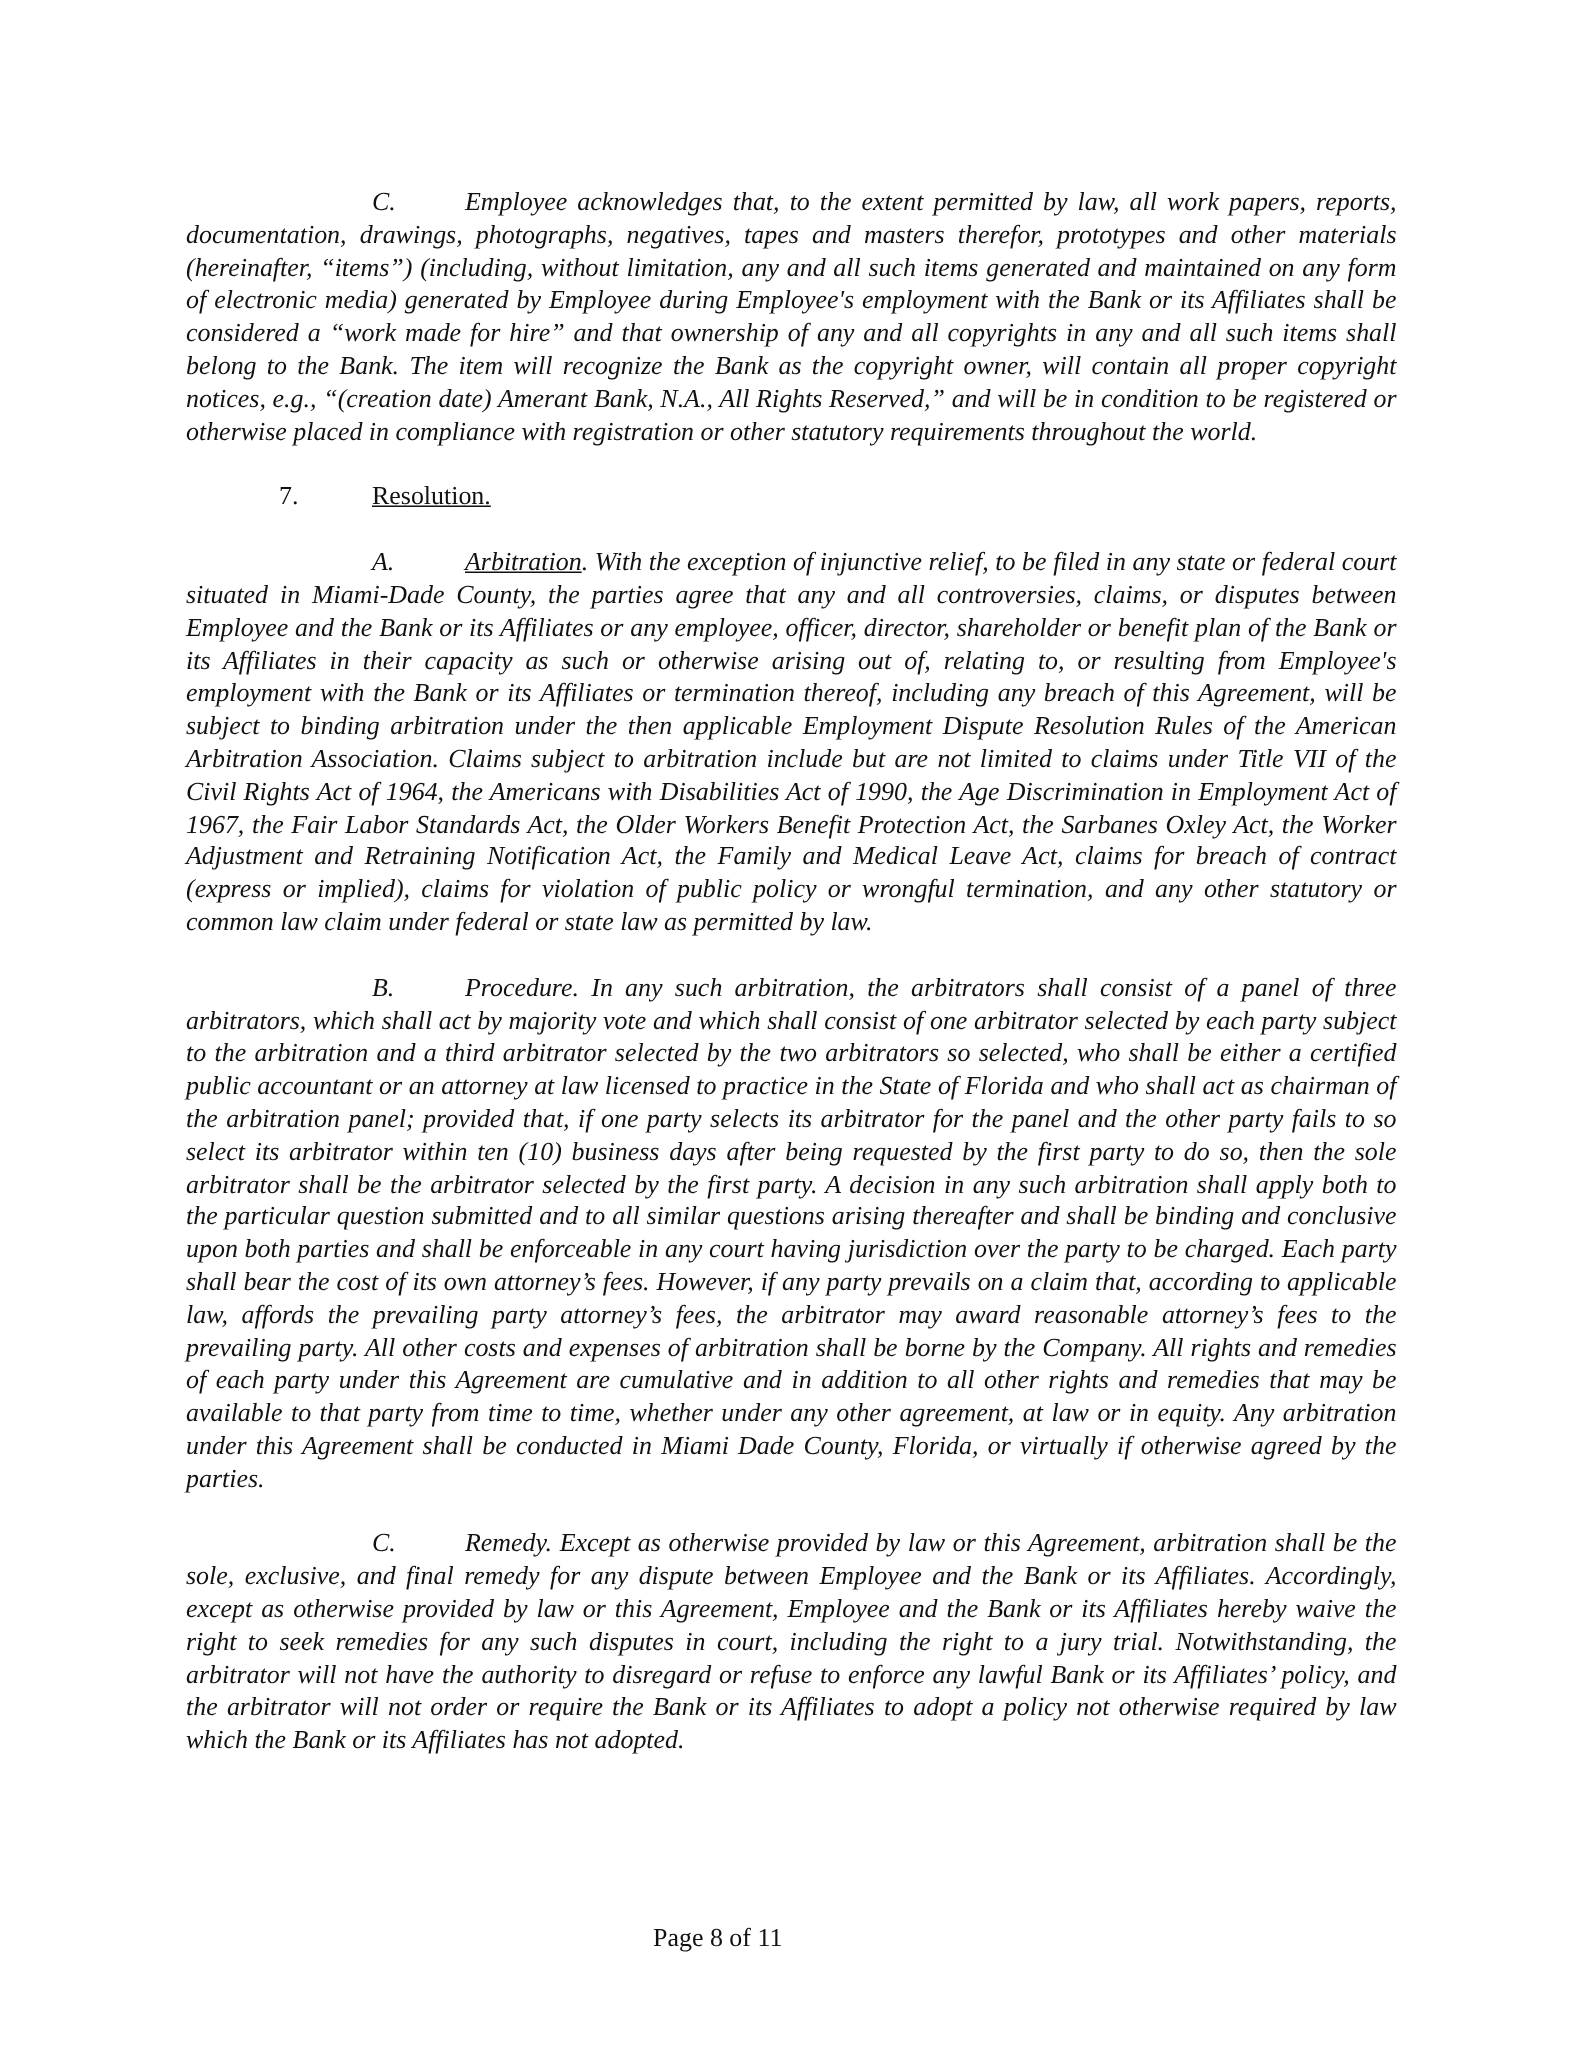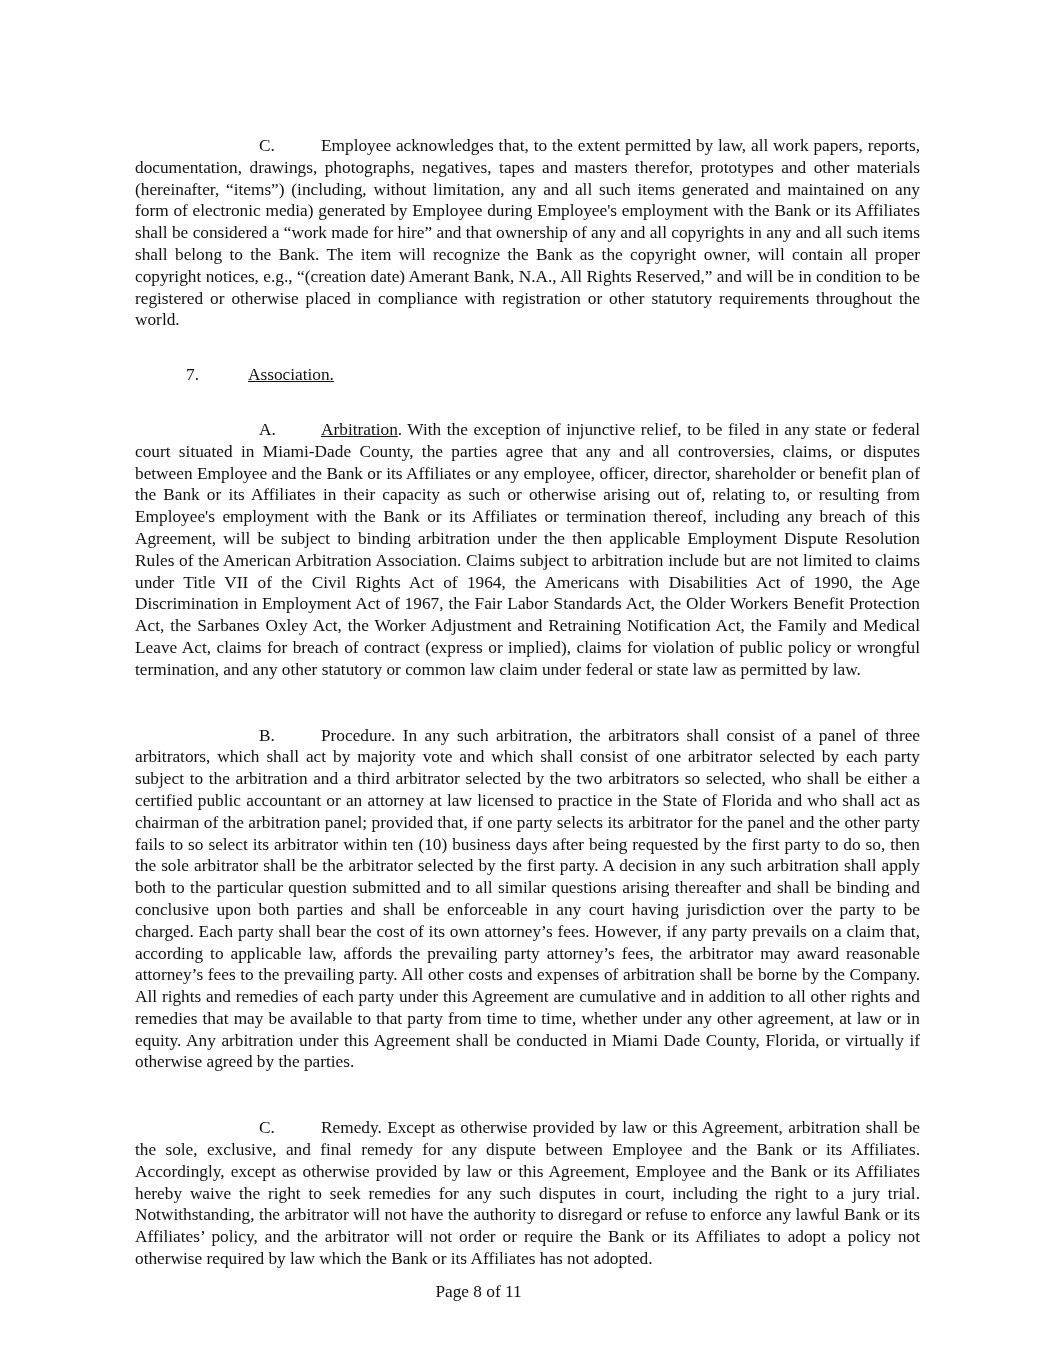--- a/index.html
+++ b/index.html
@@ -5,41 +5,41 @@
   html, body { margin: 0; padding: 0; background: #ffffff; }
   body {
     width: 1055px; height: 1365px; position: relative; overflow: hidden;
     font-family: "Liberation Serif", "DejaVu Serif", serif;
     color: #111111;
   }
   .page {
     position: absolute; left: 124px; top: 124px; width: 807px;
     font-size: 17.3px; line-height: 21.8px;
   }
-  .para { text-align: justify; margin: 11px; }
+  .para { text-align: justify; margin: 0; font-style: italic; }
   .para .marker { display: inline-block; width: 62px; margin-left: 124px; }
   .gap { height: 22px; }
   .section-heading { margin: 0 0 0 62px; }
   .section-heading .num { display: inline-block; width: 62px; }
   .u { text-decoration: underline; }
   .footer {
     position: absolute; top: 1282px; left: 0; width: 957px; text-align: center;
     font-size: 17.3px; font-family: "Liberation Serif", serif;
   }
 </style>
 </head>
 <body>
 
 <div class="page">
 
   <p class="para"><span class="marker">C.</span><span>Employee acknowledges that, to the extent permitted by law, all work papers, reports, documentation, drawings, photographs, negatives, tapes and masters therefor, prototypes and other materials (hereinafter, “items”) (including, without limitation, any and all such items generated and maintained on any form of electronic media) generated by Employee during Employee's employment with the Bank or its Affiliates shall be considered a “work made for hire” and that ownership of any and all copyrights in any and all such items shall belong to the Bank. The item will recognize the Bank as the copyright owner, will contain all proper copyright notices, e.g., “(creation date) Amerant Bank, N.A., All Rights Reserved,” and will be in condition to be registered or otherwise placed in compliance with registration or other statutory requirements throughout the world.</span></p>
 
   <div class="gap"></div>
 
-  <p class="section-heading"><span class="num">7.</span><span class="u">Association.</span></p>
+  <p class="section-heading"><span class="num">7.</span><span class="u">Resolution.</span></p>
 
   <div class="gap"></div>
 
   <p class="para"><span class="marker">A.</span><span class="u">Arbitration</span><span>.  With the exception of injunctive relief, to be filed in any state or federal court situated in Miami-Dade County, the parties agree that any and all controversies, claims, or disputes between Employee and the Bank or its Affiliates or any employee, officer, director, shareholder or benefit plan of the Bank or its Affiliates in their capacity as such or otherwise arising out of, relating to, or resulting from Employee's employment with the Bank or its Affiliates or termination thereof, including any breach of this Agreement, will be subject to binding arbitration under the then applicable Employment Dispute Resolution Rules of the American Arbitration Association.  Claims subject to arbitration include but are not limited to claims under Title VII of the Civil Rights Act of 1964, the Americans with Disabilities Act of 1990, the Age Discrimination in Employment Act of 1967, the Fair Labor Standards Act, the Older Workers Benefit Protection Act, the Sarbanes Oxley Act, the Worker Adjustment and Retraining Notification Act, the Family and Medical Leave Act, claims for breach of contract (express or implied), claims for violation of public policy or wrongful termination, and any other statutory or common law claim under federal or state law as permitted by law.</span></p>
 
   <div class="gap"></div>
 
   <p class="para"><span class="marker">B.</span><span>Procedure.  In any such arbitration, the arbitrators shall consist of a panel of three arbitrators, which shall act by majority vote and which shall consist of one arbitrator selected by each party subject to the arbitration and a third arbitrator selected by the two arbitrators so selected, who shall be either a certified public accountant or an attorney at law licensed to practice in the State of Florida and who shall act as chairman of the arbitration panel; provided that, if one party selects its arbitrator for the panel and the other party fails to so select its arbitrator within ten (10) business days after being requested by the first party to do so, then the sole arbitrator shall be the arbitrator selected by the first party.  A decision in any such arbitration shall apply both to the particular question submitted and to all similar questions arising thereafter and shall be binding and conclusive upon both parties and shall be enforceable in any court having jurisdiction over the party to be charged.  Each party shall bear the cost of its own attorney’s fees.  However, if any party prevails on a claim that, according to applicable law, affords the prevailing party attorney’s fees, the arbitrator may award reasonable attorney’s fees to the prevailing party.  All other costs and expenses of arbitration shall be borne by the Company.  All rights and remedies of each party under this Agreement are cumulative and in addition to all other rights and remedies that may be available to that party from time to time, whether under any other agreement, at law or in equity.  Any arbitration under this Agreement shall be conducted in Miami Dade County, Florida, or virtually if otherwise agreed by the parties.</span></p>
 
   <div class="gap"></div>

